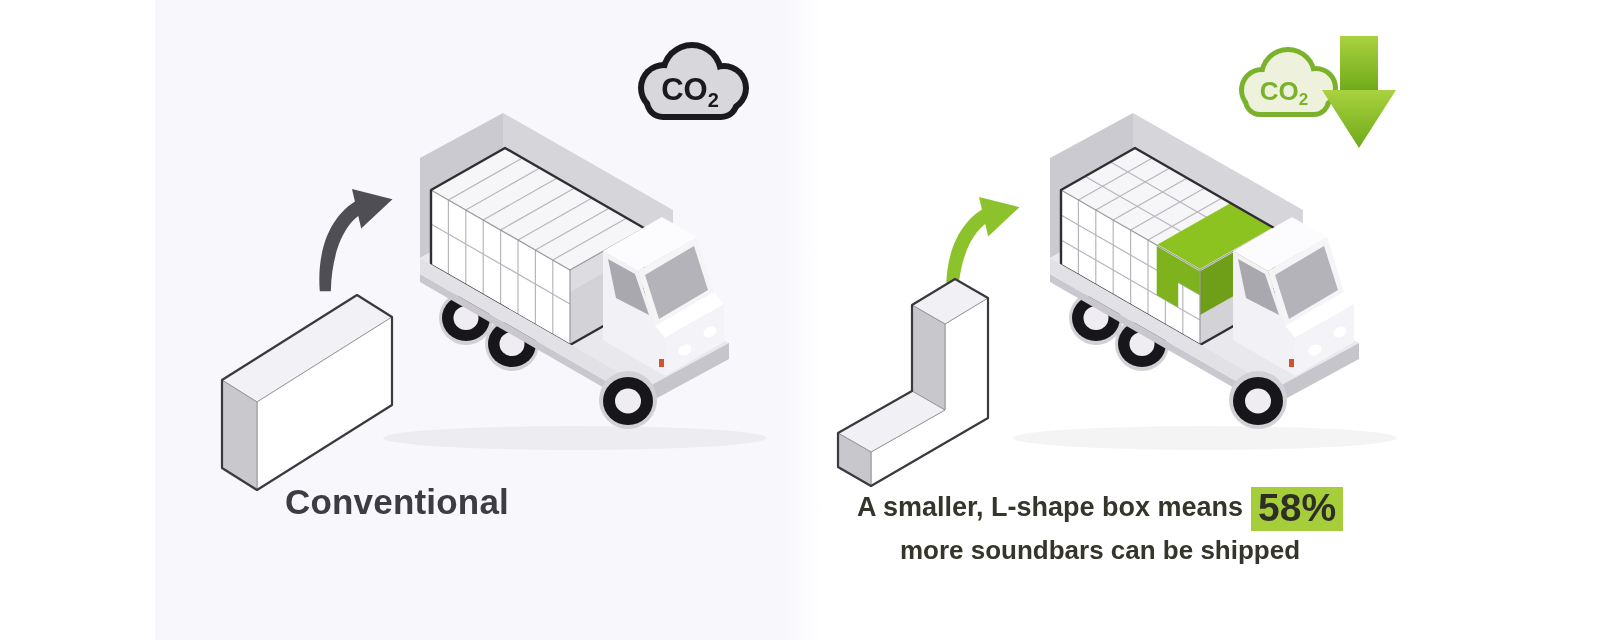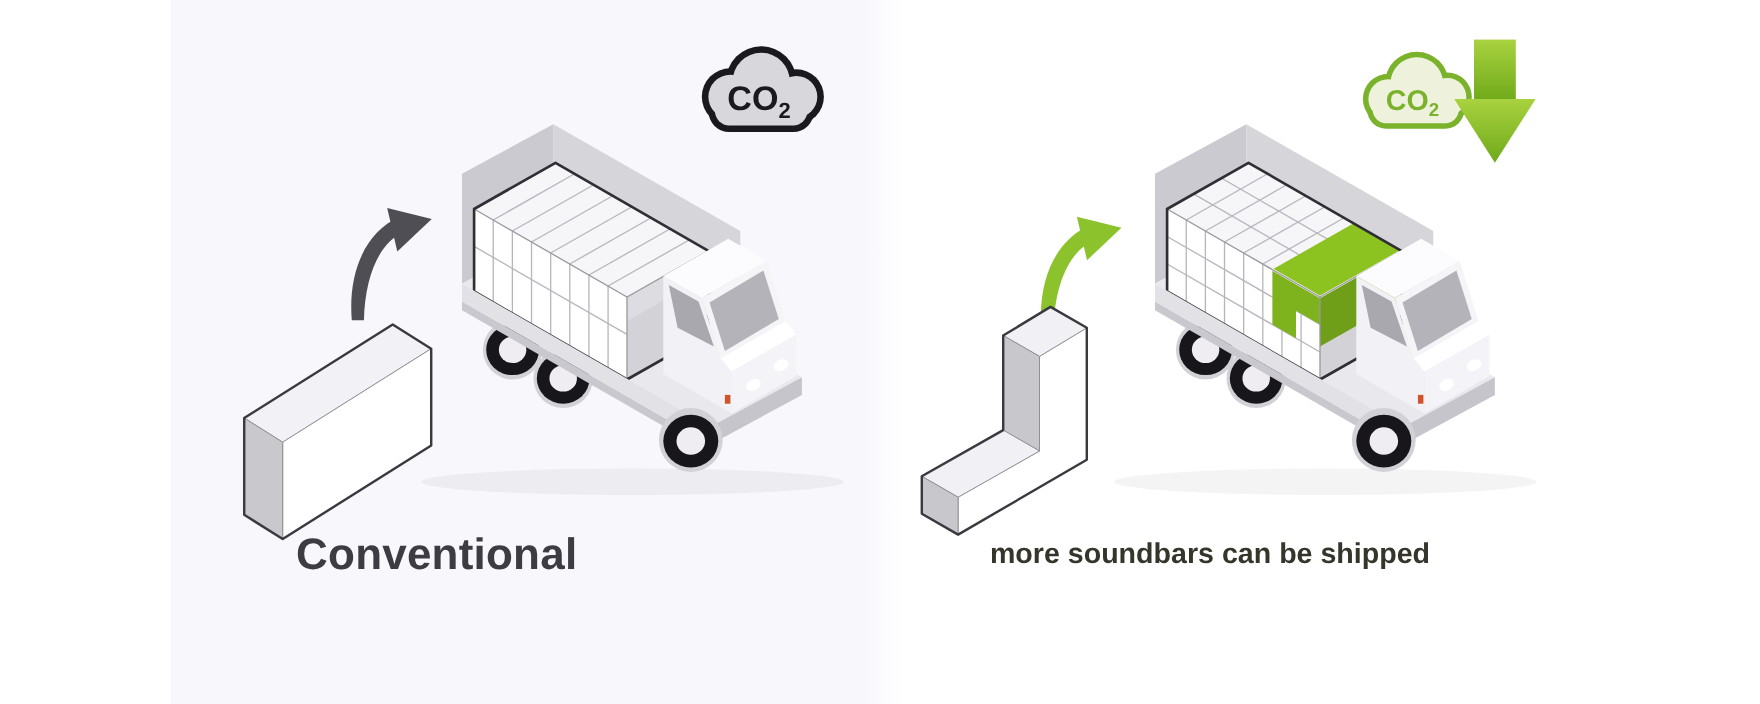--- a/index.html
+++ b/index.html
@@ -6,21 +6,21 @@
   body{width:1600px;height:640px;position:relative;overflow:hidden;
        font-family:"Liberation Sans", sans-serif;}
   .panel{position:absolute;top:0;height:640px;}
   #panel-left{left:155px;width:633px;background:#f8f7fb;}
   #panel-right{left:788px;width:625px;
 ary    background:radial-gradient(120% 100% at 55% 42%, #f2f5e6 0%, #eef2dd 55%, #e9efd3 100%);}
   #panel-right .seam{position:absolute;left:0;top:0;width:34px;height:100%;
     background:linear-gradient(90deg, rgba(248,247,251,.95), rgba(248,247,251,0));}
   .abs{position:absolute;}
   .caption-left{position:absolute;left:197px;top:482px;width:400px;text-align:center;
-    font-size:40px;font-weight:bold;color:#3d3c43;letter-spacing:.2px;}
+    font-size:35px;font-weight:bold;color:#3d3c43;letter-spacing:.2px;}
   .caption-right{position:absolute;left:850px;top:484px;width:500px;text-align:center;color:#35352b;}
   .caption-right .line1{font-size:27px;font-weight:bold;line-height:46px;white-space:nowrap;}
   .caption-right .hl{font-size:39px;font-weight:bold;background:#a6cd3a;color:#2e2e26;
     padding:0 7px 2px 7px;margin-left:8px;vertical-align:middle;display:inline-block;line-height:42px;}
   .caption-right .line2{font-size:26px;font-weight:bold;margin-top:4px;}
   svg{display:block;overflow:visible;}
 </style>
 </head>
 <body>
 
@@ -212,14 +212,15 @@
     <polygon points="110,48 110,134 77,115 77,29" fill="#c8c7cc"></polygon>
     <polygon points="36,176 110,134 77,115 3,157" fill="#f1f0f4"></polygon>
     <polygon points="36,210 36,176 3,157 3,191" fill="#c8c7cc"></polygon>
   </g>
   <path d="M3,191 L36,210 L153,142 L153,22 L120,3 L77,29 L77,115 L3,157 Z" fill="none" stroke="#3a393f" stroke-width="2.2" stroke-linejoin="round"></path>
 </svg>
 
 <div class="caption-left">Conventional</div>
 
 <div class="caption-right">
+  <div class="line1"><span>A smaller, L-shape box means</span><span class="hl">58%</span></div>
   <div class="line2">more soundbars can be shipped</div>
 </div>
 
 </body></html>

